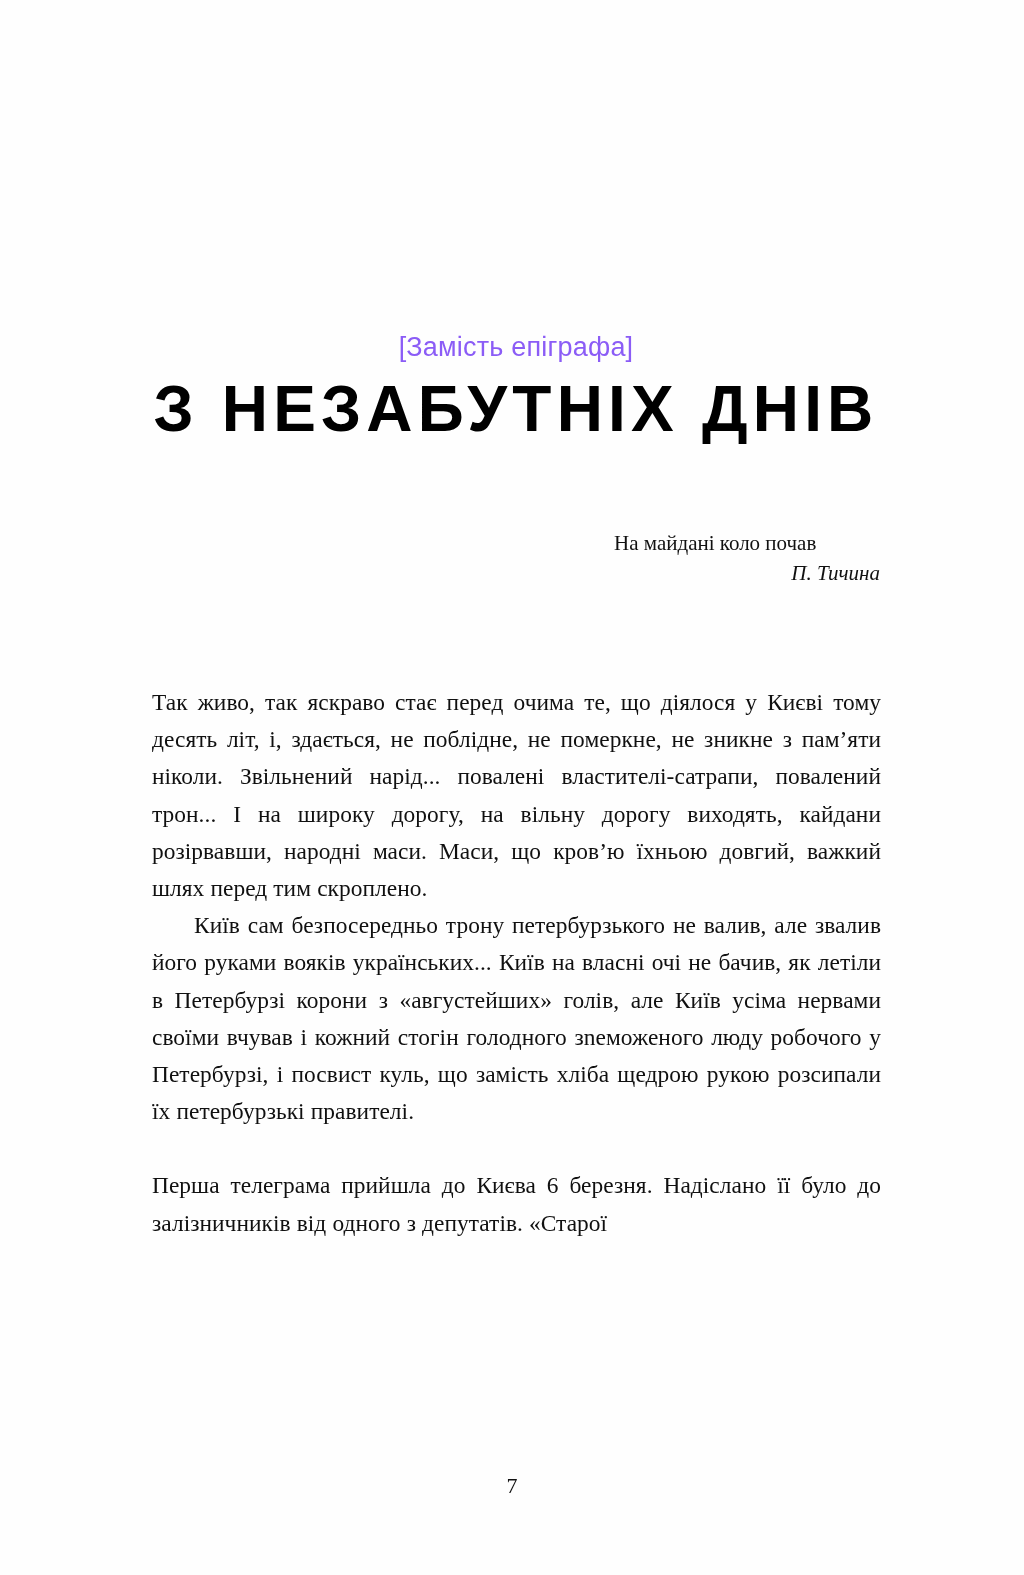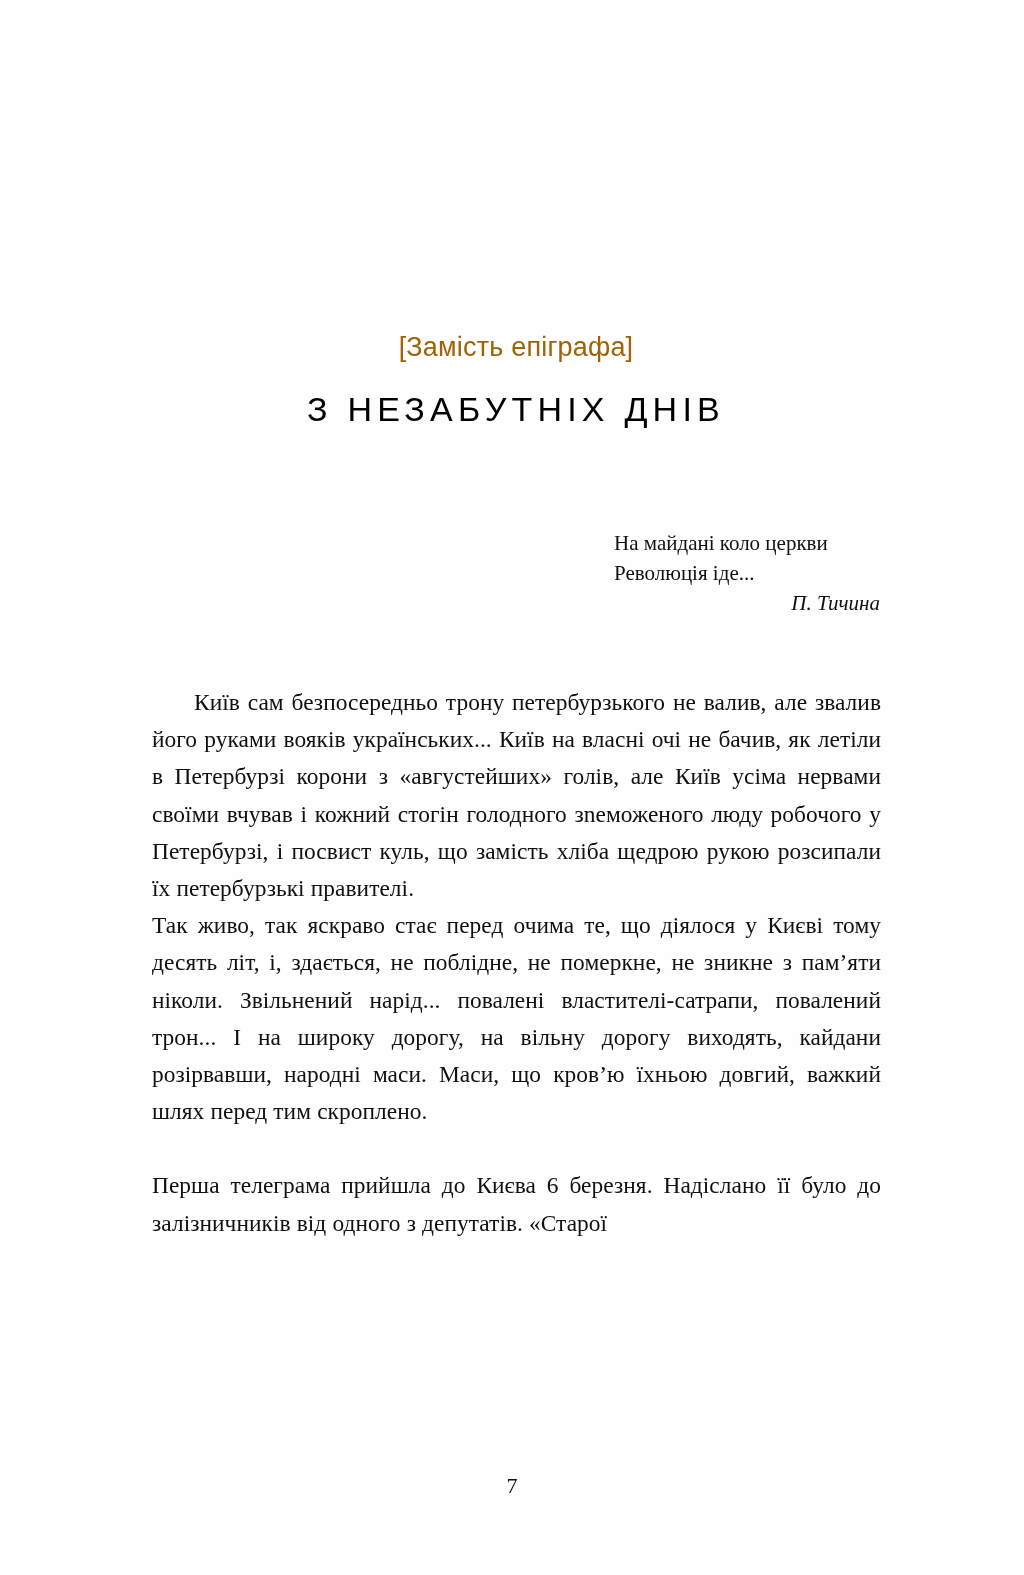--- a/index.html
+++ b/index.html
@@ -28,30 +28,30 @@
     left: 152px;
     top: 330px;
     width: 728px;
     text-align: center;
   }
   .kicker {
     font-family: "Liberation Sans", "DejaVu Sans", sans-serif;
     font-size: 27px;
     line-height: 34px;
     letter-spacing: 0.2px;
-    color: #a16207;
+    color: #8b5cf6;
     margin: 0;
     font-weight: 400;
   }
   .main-title {
     font-family: "Liberation Sans", "DejaVu Sans", sans-serif;
-    font-size: 34px;
+    font-size: 64px;
     line-height: 62px;
     letter-spacing: 5.2px;
-    font-weight: 400;
+    font-weight: 700;
     color: #000000;
     margin: 14px 0 0 0;
     white-space: nowrap;
   }
 
   
   .epigraph {
     position: absolute;
     left: 614px;
     top: 528px;
@@ -113,26 +113,25 @@
 <body>
 
 <div class="page">
 
   <div class="header-block">
     <p class="kicker">[Замість епіграфа]</p>
     <h1 class="main-title">З НЕЗАБУТНІХ ДНІВ</h1>
   </div>
 
   <div class="epigraph">
-    <div class="epigraph-line">На майдані коло церкви</div>
-    <div class="epigraph-line">Революція іде...</div>
+    <div class="epigraph-line">На майдані коло почав</div>
     <div class="epigraph-attrib">П. Тичина</div>
   </div>
 
   <div class="body-text">
+    <p class="para">Так живо, так яскраво стає перед очима те, що діялося у Києві тому десять літ, і, здається, не поблідне, не померкне, не зникне з пам’яти ніколи. Звільнений нарід... повалені властителі-сатрапи, повалений трон... І на широку дорогу, на вільну дорогу виходять, кайдани розірвавши, народні маси. Маси, що кров’ю їхньою довгий, важкий шлях перед тим скроплено.</p>
     <p class="para indent">Київ сам безпосередньо трону петербурзького не валив, але звалив його руками вояків українських... Київ на власні очі не бачив, як летіли в Петербурзі корони з «августейших» голів, але Київ усіма нервами своїми вчував і кожний стогін голодного зneможеного люду робочого у Петербурзі, і посвист куль, що замість хліба щедрою рукою розсипали їх петербурзькі правителі.</p>
-    <p class="para">Так живо, так яскраво стає перед очима те, що діялося у Києві тому десять літ, і, здається, не поблідне, не померкне, не зникне з пам’яти ніколи. Звільнений нарід... повалені властителі-сатрапи, повалений трон... І на широку дорогу, на вільну дорогу виходять, кайдани розірвавши, народні маси. Маси, що кров’ю їхньою довгий, важкий шлях перед тим скроплено.</p>
     <p class="para gap-before">Перша телеграма прийшла до Києва 6 березня. Надіслано її було до залізничників від одного з депутатів. «Старої</p>
   </div>
 
   <div class="folio">7</div>
 
 </div>
 
 </body></html>

